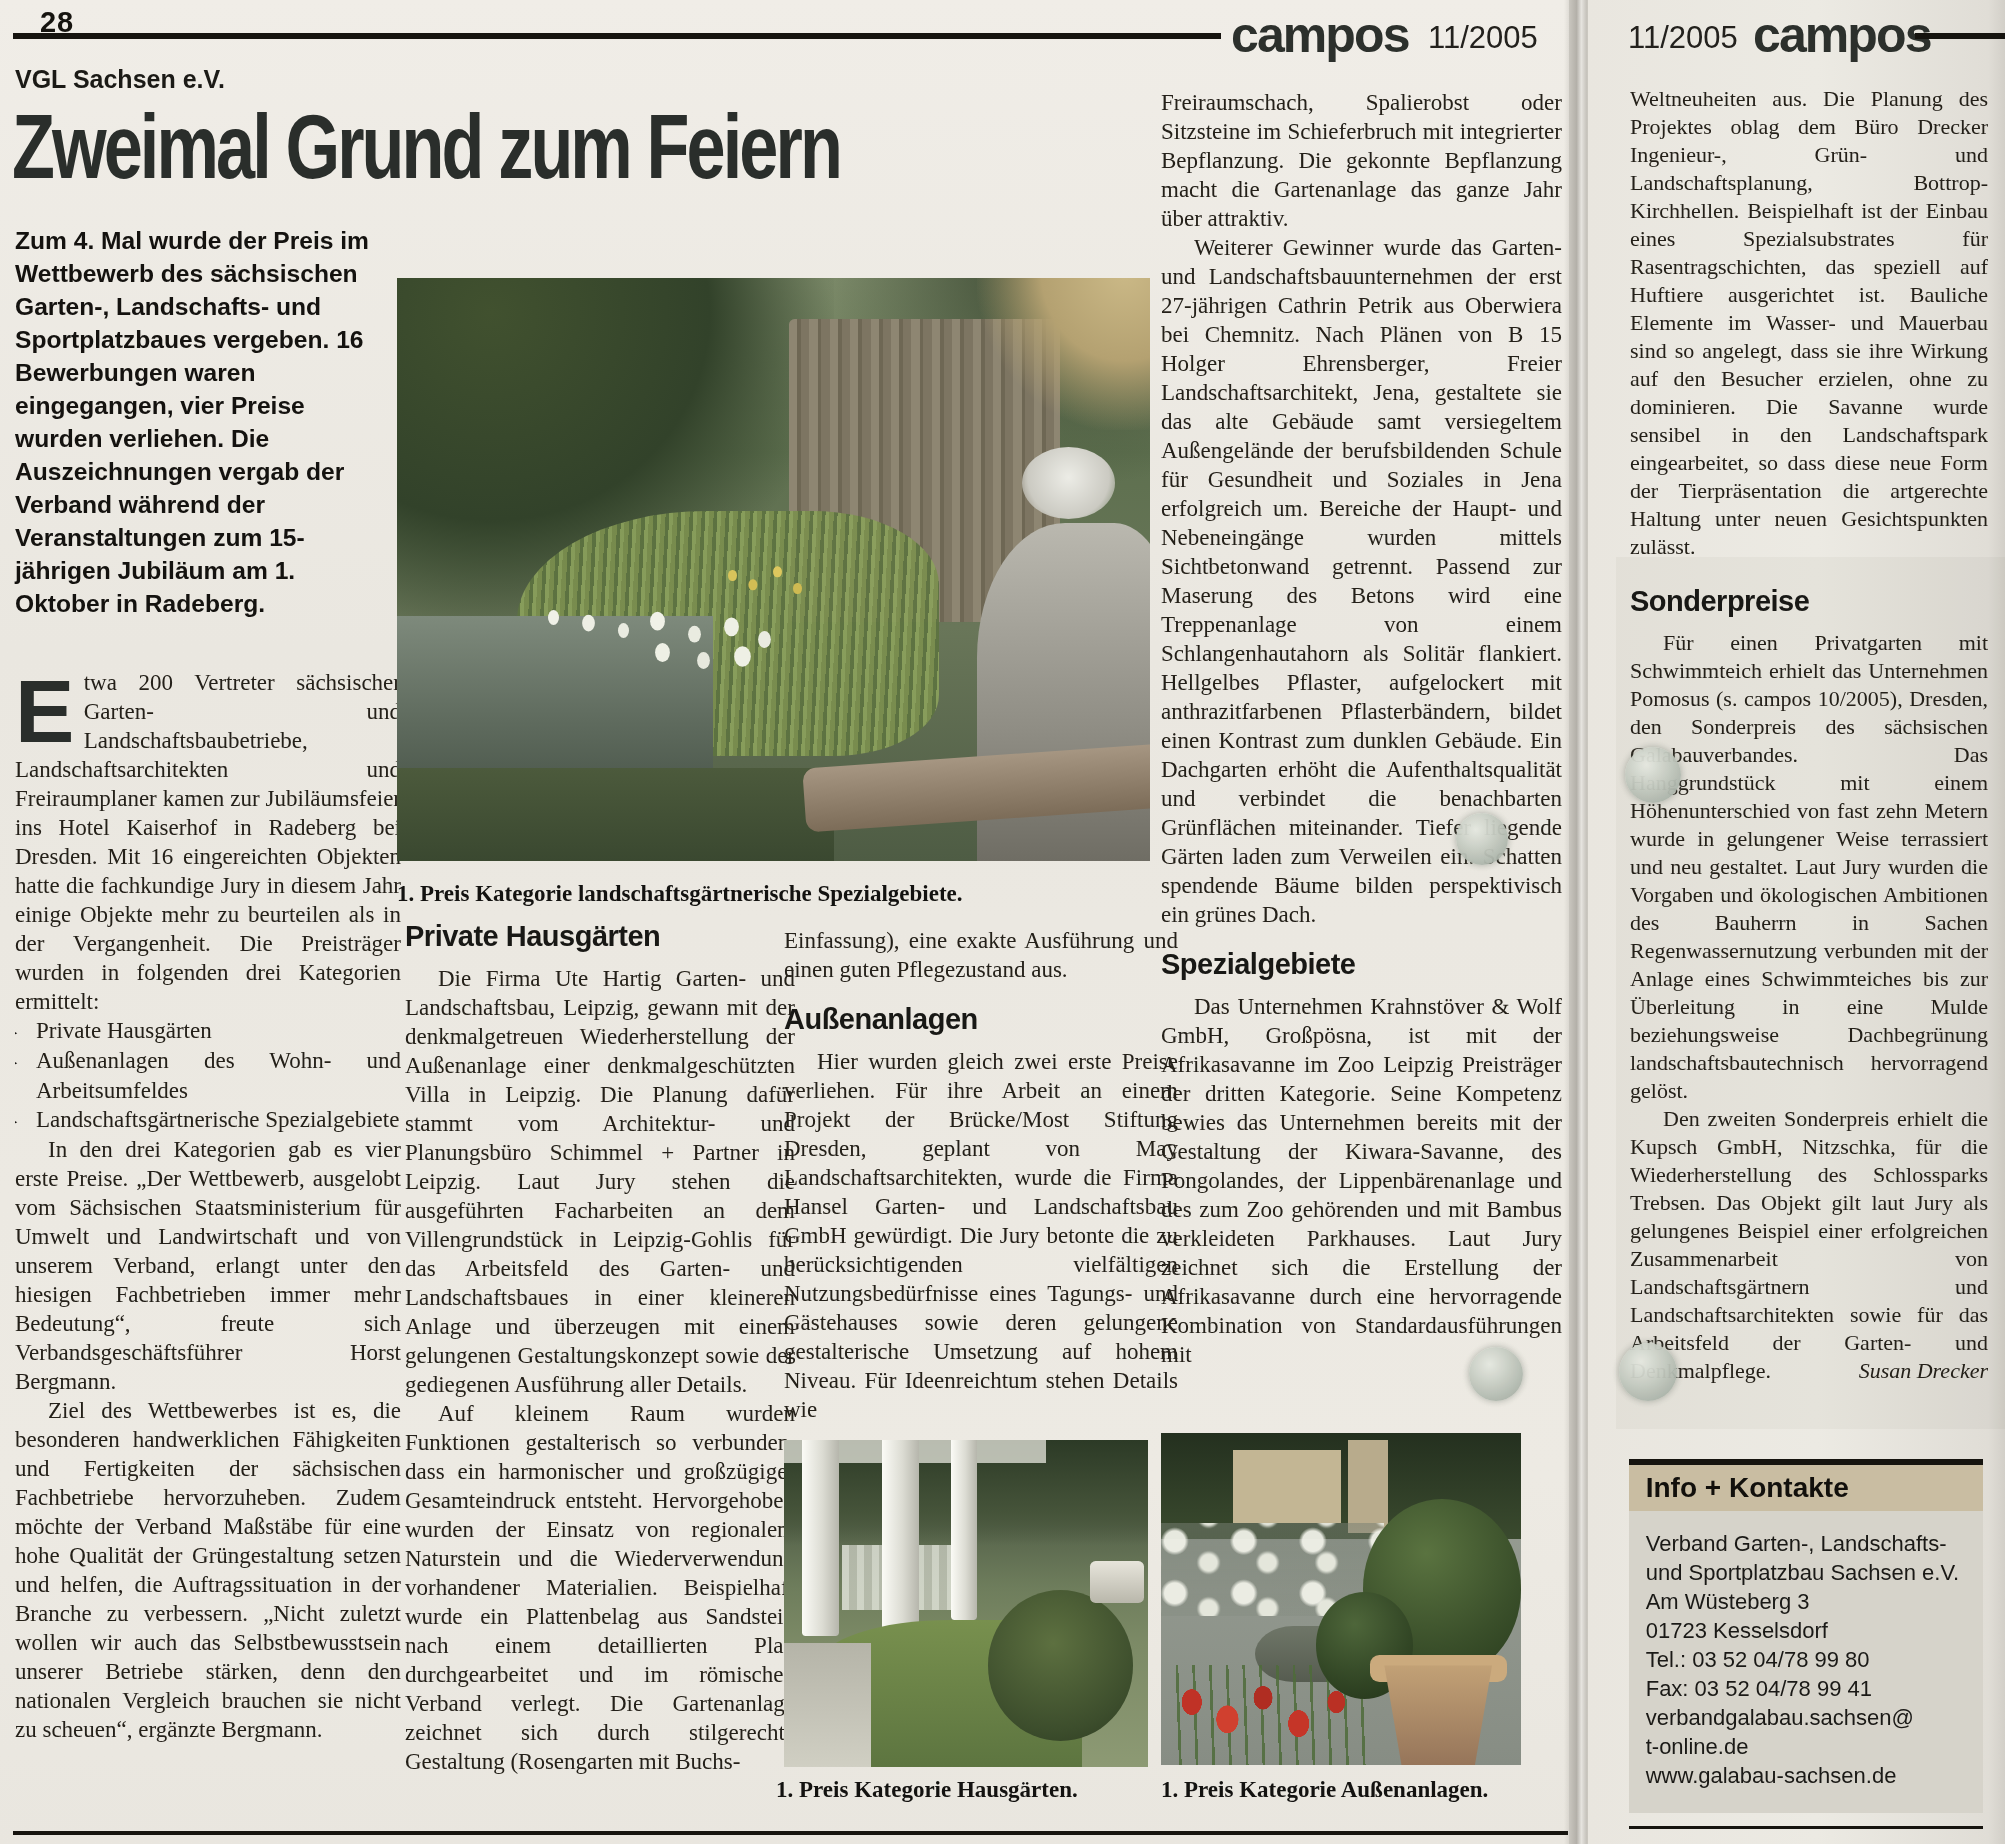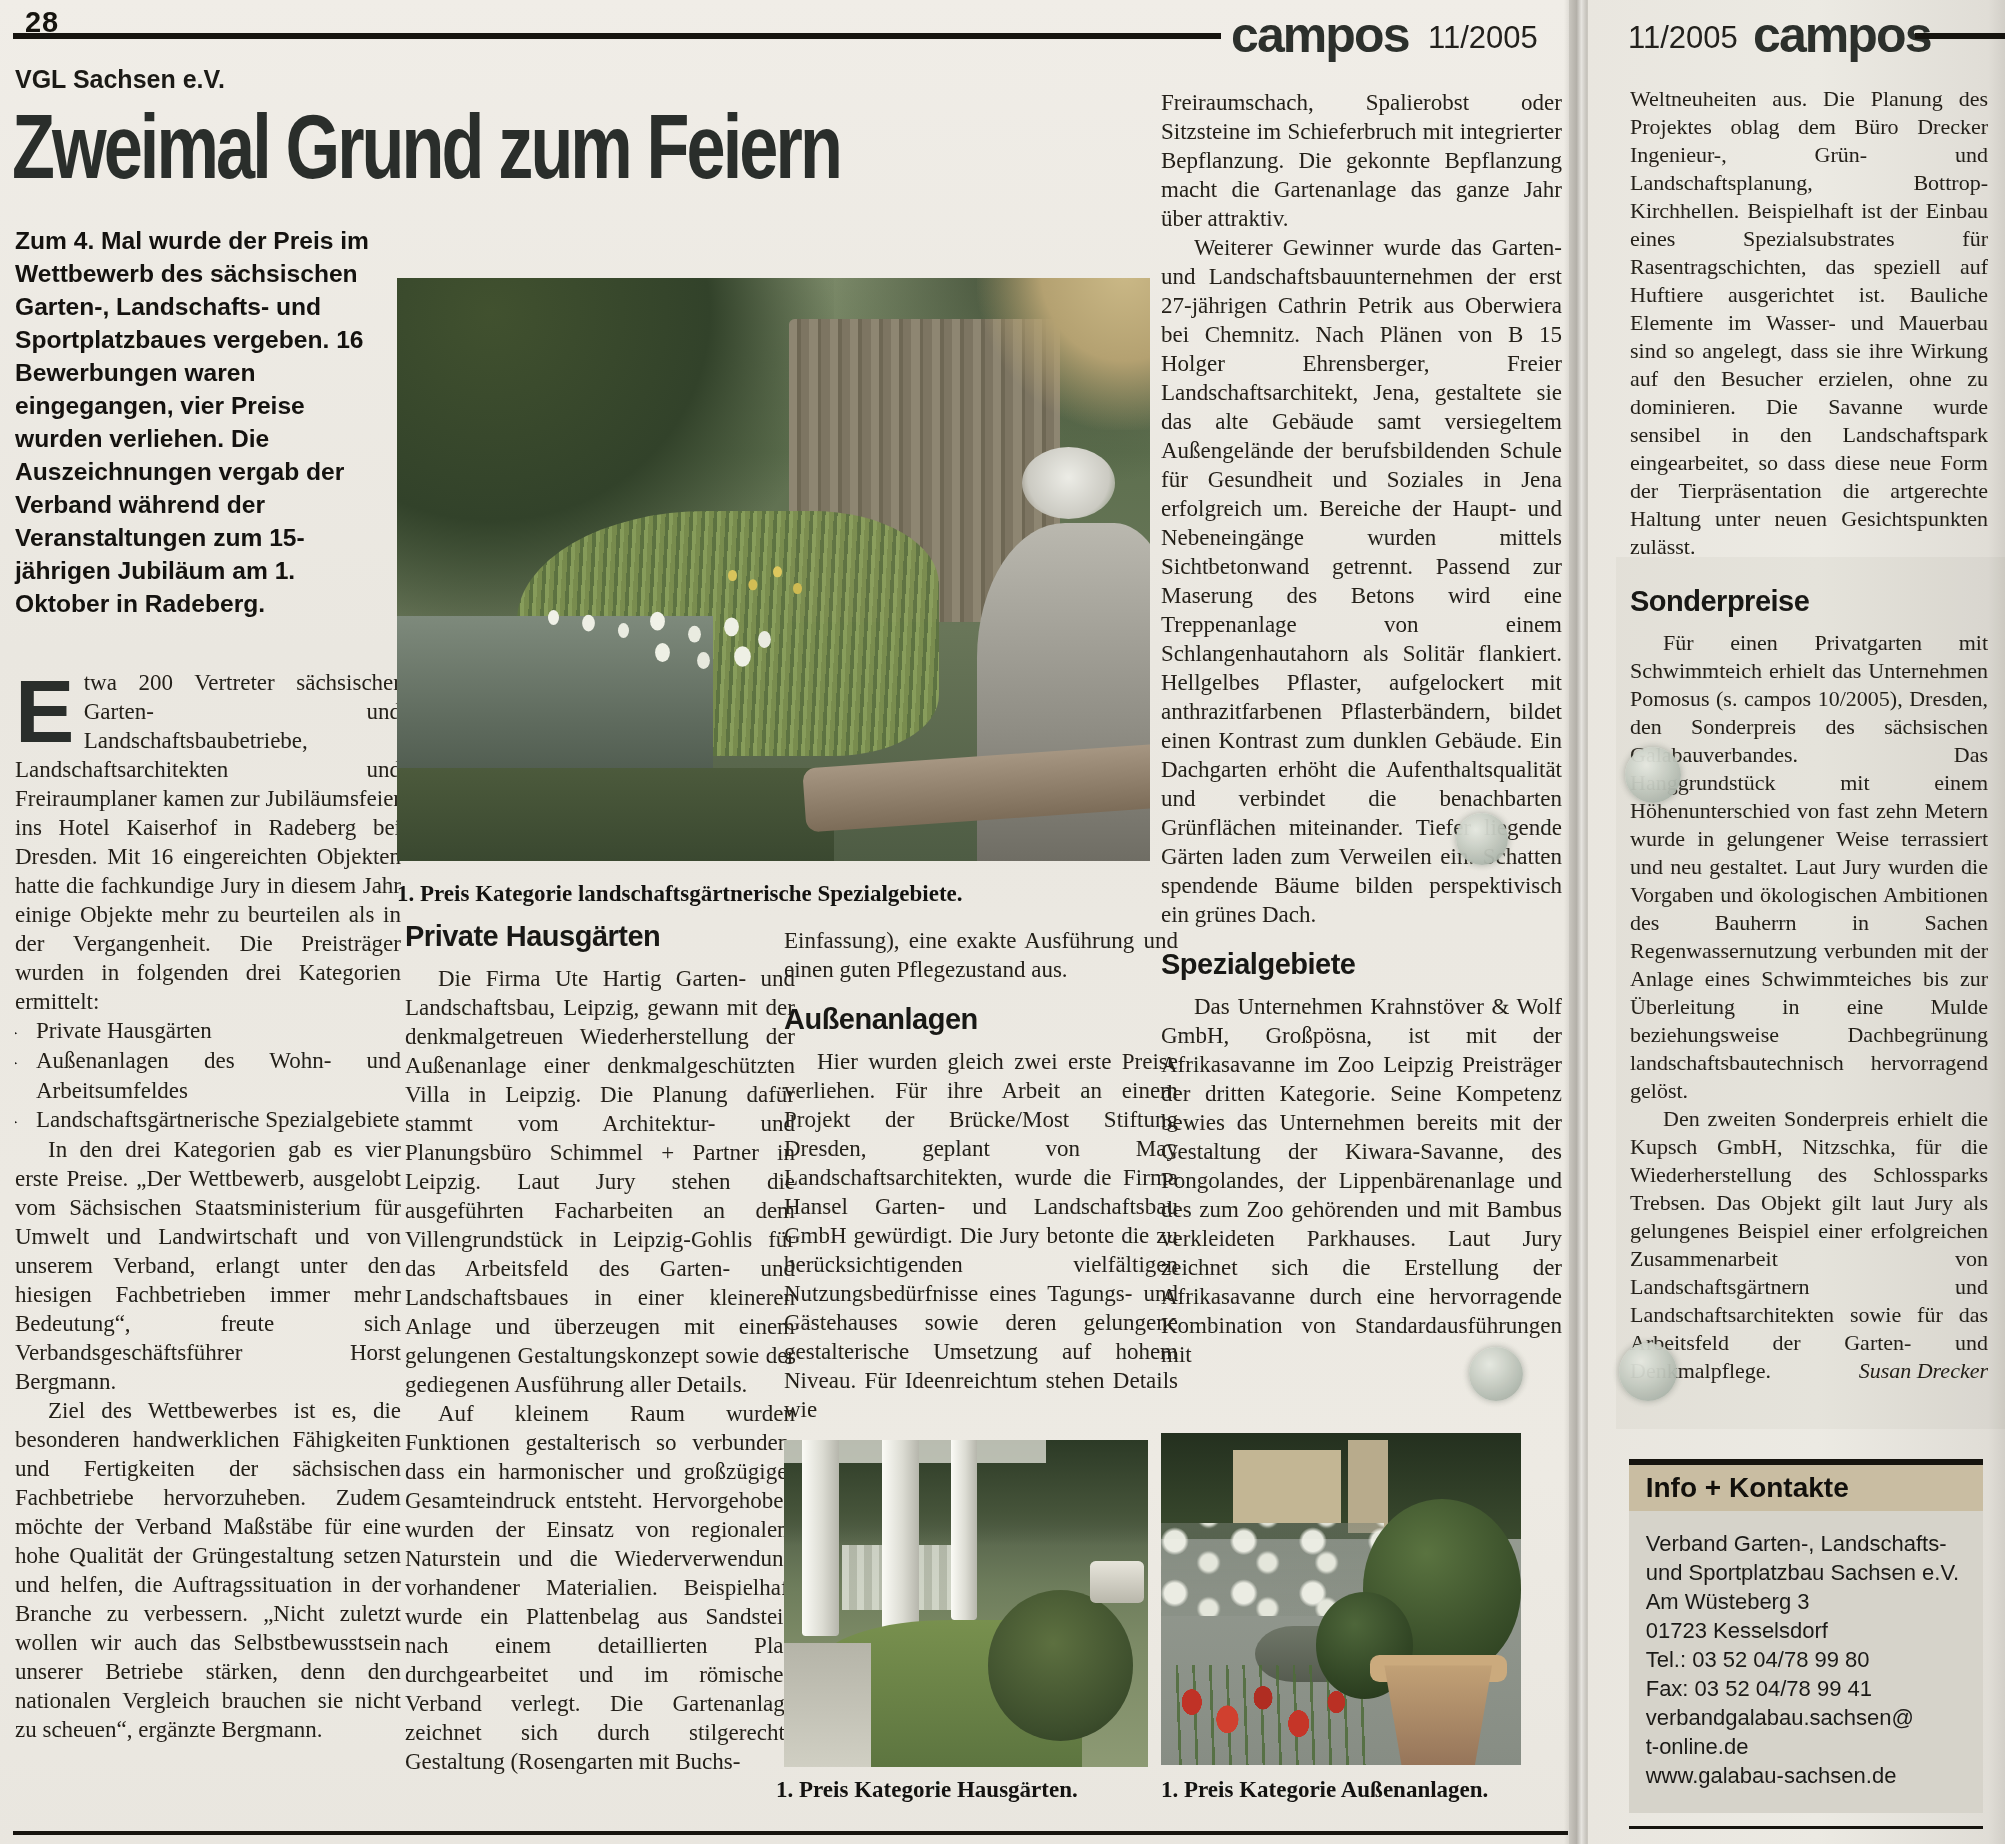--- a/index.html
+++ b/index.html
@@ -115,21 +115,21 @@
   .p3-pot{right:6%;top:70%;width:34%;height:30%;clip-path:polygon(6% 0,94% 0,80% 100%,20% 100%);
           background:linear-gradient(180deg,#c2a176,#96755a);}
 </style>
 </head>
 <body>
 
 <div class="sheet">
 
   <div class="abs page-left">
 
-    <div class="abs pageno" style="left:25px;top:5.6px;">28</div>
+    <div class="abs pageno" style="left:40px;top:5.6px;">28</div>
     <div class="abs rule" style="left:13px;top:33px;width:1208px;height:5.6px;"></div>
     <div class="abs logo" style="left:1231px;top:5.6px;">campos</div>
     <div class="abs issue" style="left:1428px;top:20.4px;">11/2005</div>
 
     <div class="abs kicker" style="left:15px;top:65px;">VGL Sachsen e.V.</div>
     <div class="abs headline" style="left:12px;top:96px;">Zweimal Grund zum Feiern</div>
 
     <div class="abs intro" style="left:15px;top:224px;width:375px;">Zum 4. Mal wurde der Preis im Wettbewerb des sächsischen Garten-, Landschafts- und Sportplatzbaues vergeben. 16 Bewerbungen waren eingegangen, vier Preise wurden verliehen. Die Auszeichnungen vergab der Verband während der Veranstaltungen zum 15-jährigen Jubiläum am 1. Oktober in Radeberg.</div>
 
     <div class="abs body" style="left:15px;top:668px;width:386px;height:1159px;overflow:hidden;">

